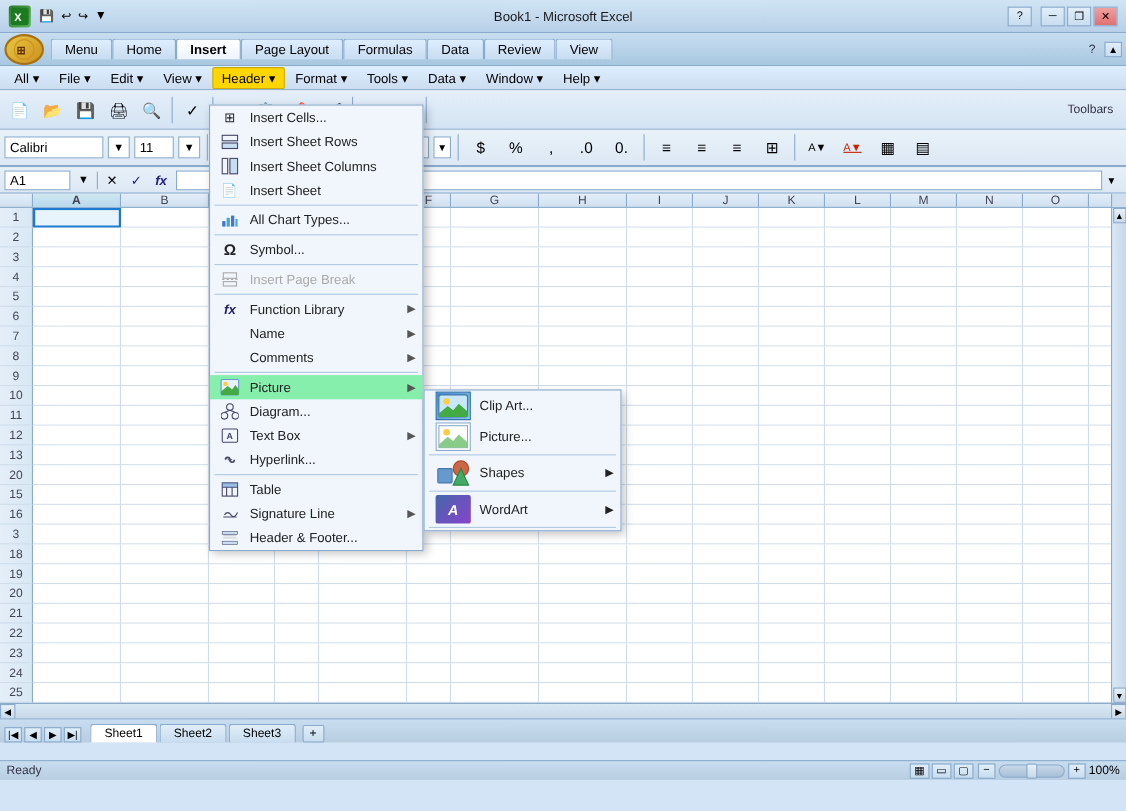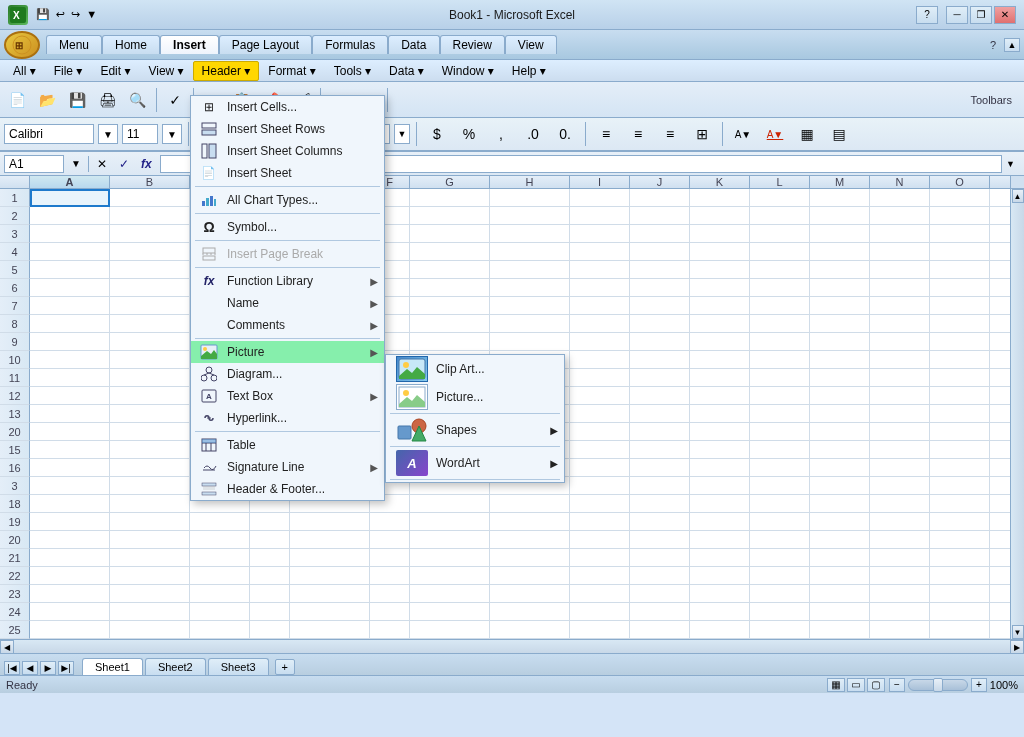--- a/index.html
+++ b/index.html
@@ -96,20 +96,21 @@
 
     
     .status-bar {
       height: 18px;
       background: linear-gradient(to bottom, #c8ddf0, #b8cee0);
       display: flex;
       align-items: center;
       padding: 0 6px;
       border-top: 1px solid #8aabcc;
       justify-content: space-between;
+      margin-top: 16px;
     }
     .status-left { font-size: 11px; color: #334; }
     .status-right { display: flex; align-items: center; gap: 4px; }
     .zoom-control { display: flex; align-items: center; gap: 3px; font-size: 11px; }
     .zoom-btn { width: 16px; height: 14px; border: 1px solid #8aabcc; background: linear-gradient(to bottom, #e0eef8, #c8ddf0); cursor: pointer; display: flex; align-items: center; justify-content: center; font-size: 10px; }
 
     
     .dropdown-overlay { position: absolute; top: 0; left: 0; width: 100%; height: 100%; pointer-events: none; }
 
     

